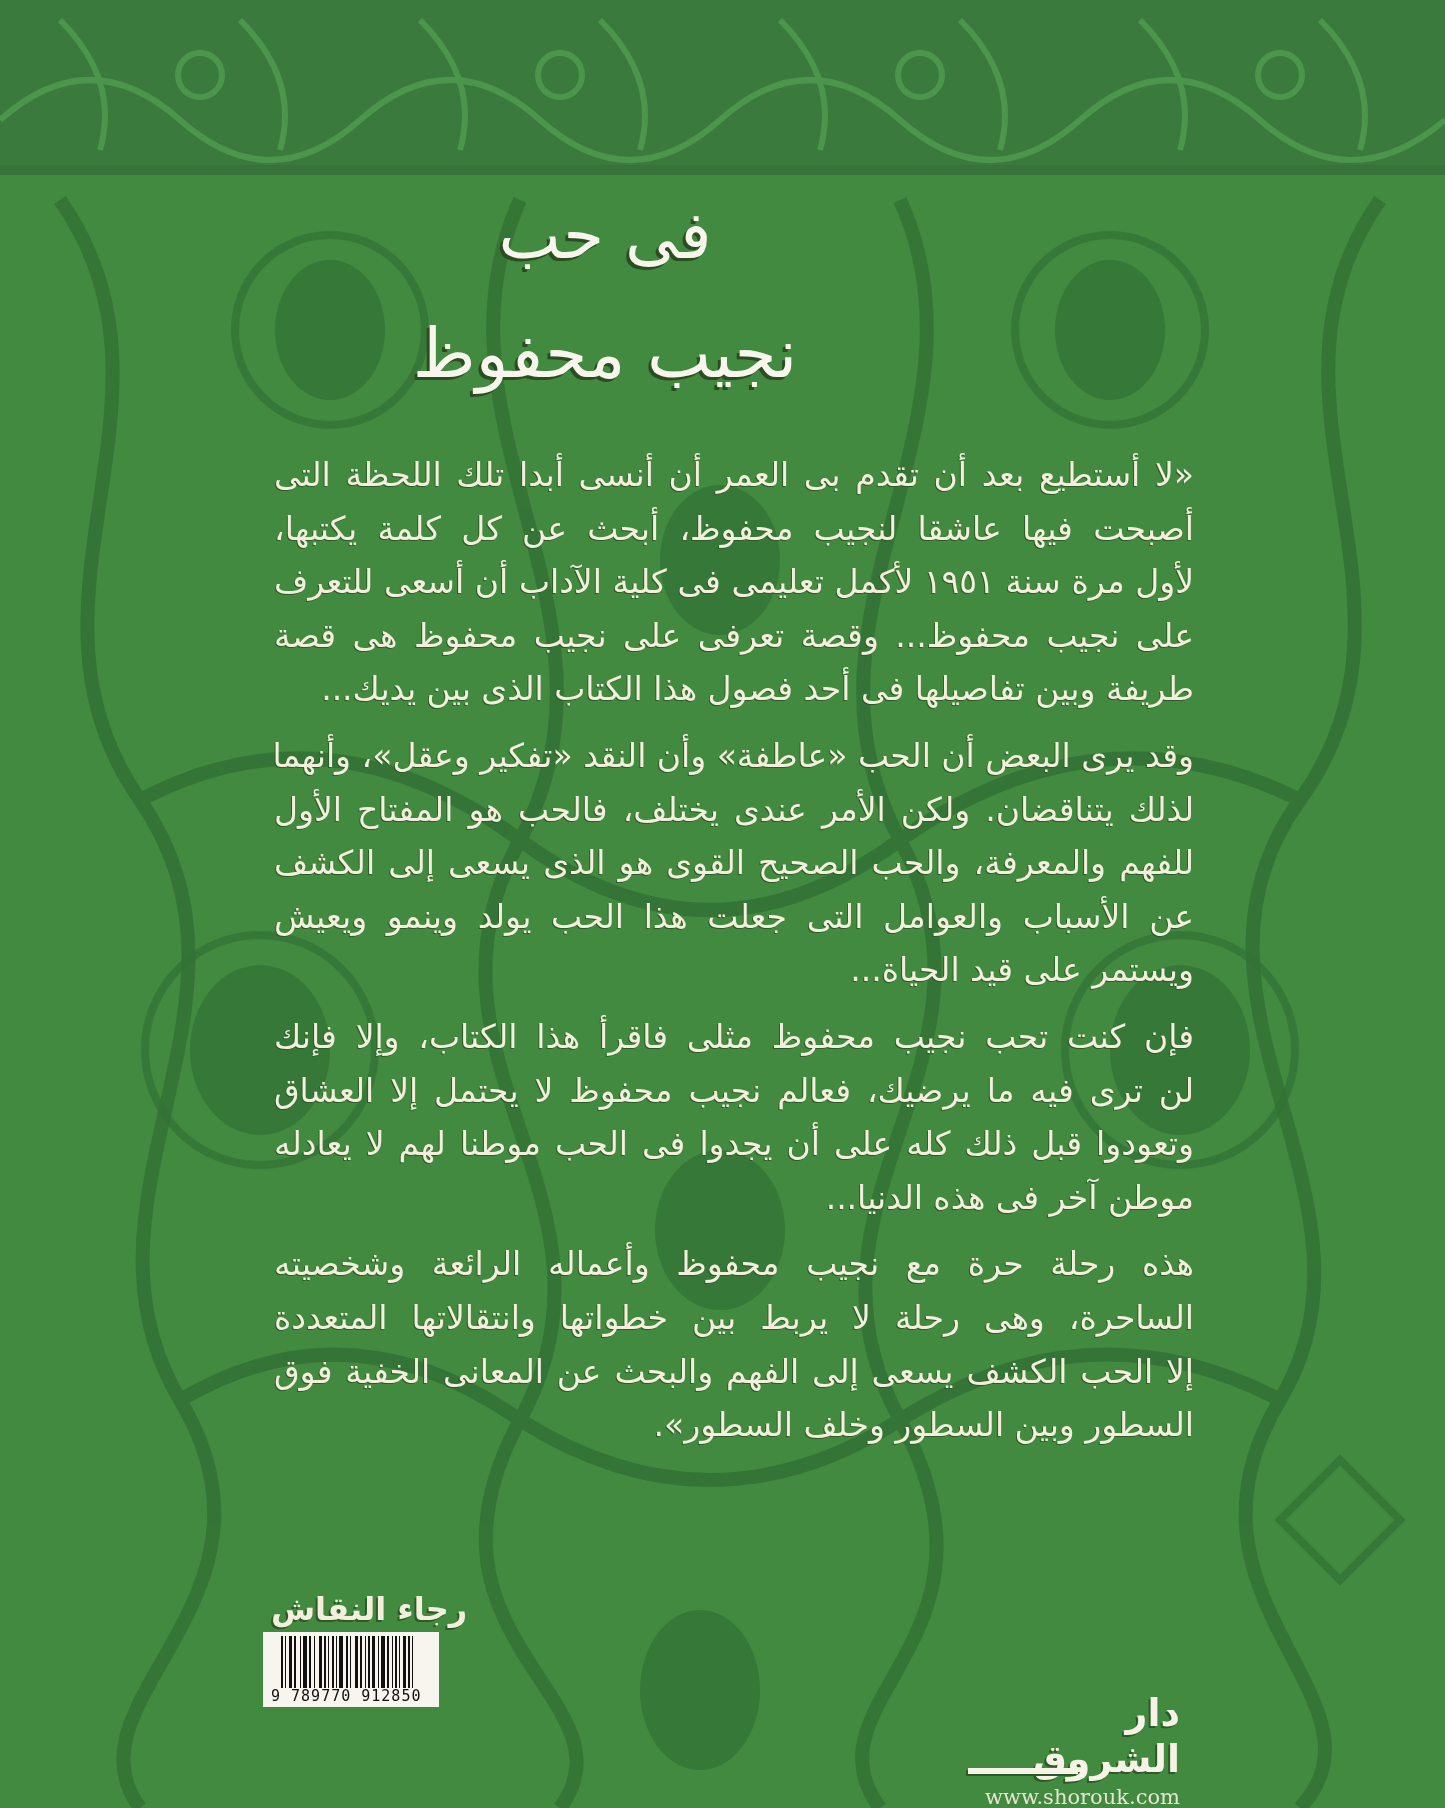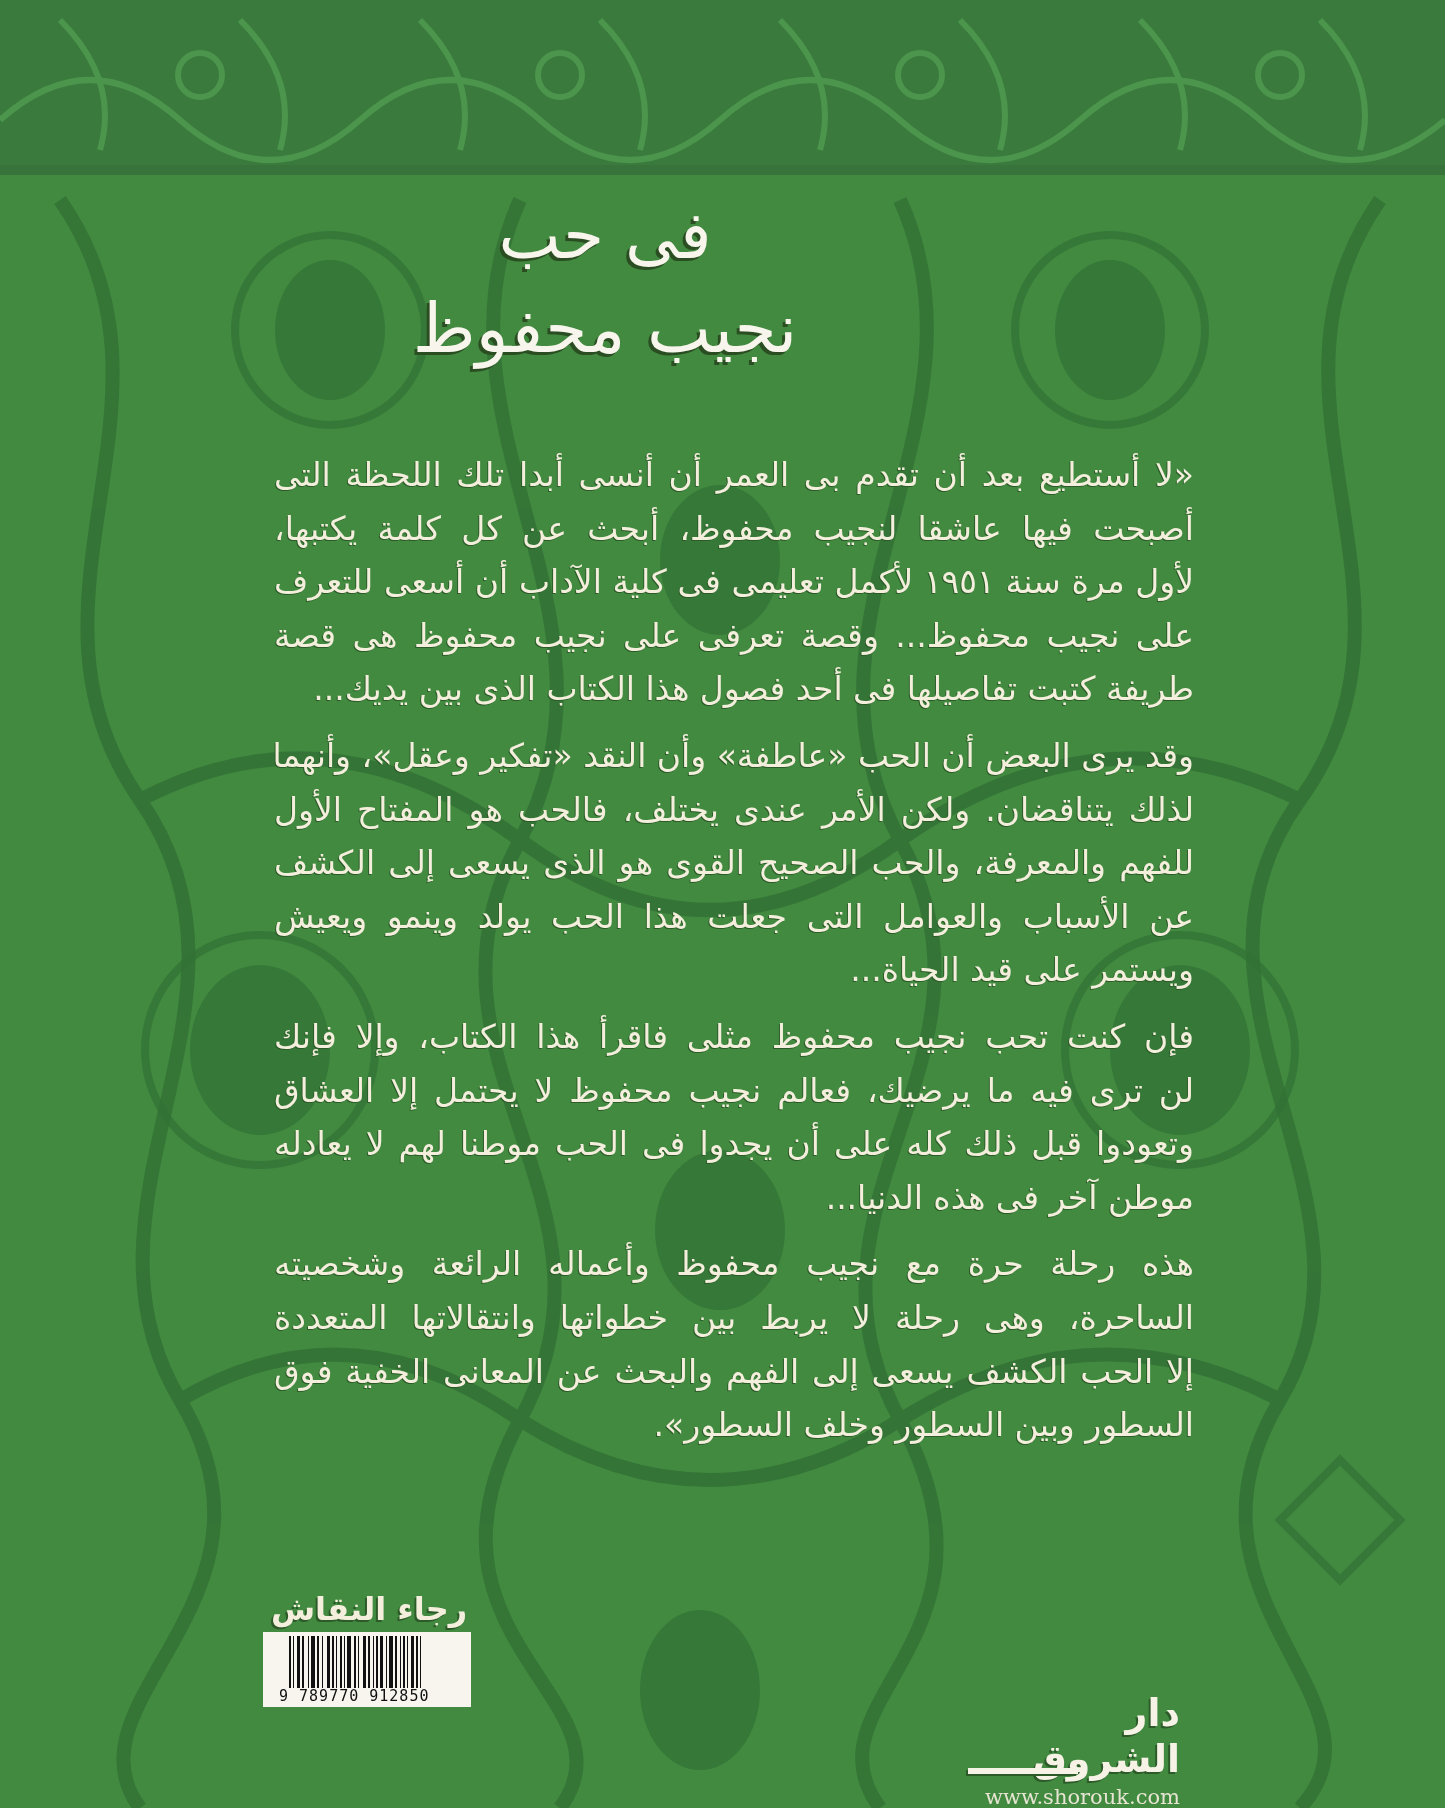--- a/index.html
+++ b/index.html
@@ -17,39 +17,39 @@
     position: absolute; left: 0; top: 165px; width: 1445px; height: 10px;
     background: #37733a;
   }
   .title {
     position: absolute; left: 0; width: 1210px; text-align: center;
     color: #f8f6ec; font-weight: normal; direction: rtl;
     text-shadow: -3px 3px 0 #2b4d22;
     margin: 0;
   }
   .title-1 { top: 196px; font-size: 66px; line-height: 80px; letter-spacing: 6px; }
-  .title-2 { top: 287px; font-size: 68px; line-height: 84px; }
+  .title-2 { top: 312px; font-size: 68px; line-height: 84px; }
   .body-text {
     position: absolute; left: 258px; top: 448px; width: 936px;
     direction: rtl; text-align: right;
     color: #f3efdc; font-size: 33px;
     text-shadow: -1px 1px 0 #2c5a28;
   }
   .para { margin: 0 0 13px 16px; }
   .line { display: block; height: 53.6px; line-height: 53.6px; white-space: nowrap; text-align: justify; text-align-last: justify; }
   .line.last { text-align-last: right; }
   .signature {
     position: absolute; left: 258px; top: 1590px; width: 222px;
     direction: rtl; text-align: center;
     color: #f3efdc; font-size: 32px; font-weight: bold;
     text-shadow: -2px 2px 0 #2c5a28;
   }
   .barcode {
-    position: absolute; left: 263px; top: 1632px; width: 208px; height: 75px;
-    background: #f7f5ee; box-sizing: border-box; padding: 4px 8px 0 16px;
+    position: absolute; left: 263px; top: 1632px; width: 176px; height: 75px;
+    background: #f7f5ee; box-sizing: border-box; padding: 4px 8px 0 8px;
   }
   .bars { display: flex; height: 52px; margin-left: 10px; }
   .bars span { display: block; height: 100%; background: #111; }
   .barcode-num {
     font-family: "DejaVu Sans Mono", monospace; font-size: 15px; color: #111;
     letter-spacing: 1px; line-height: 16px; white-space: nowrap;
   }
   .publisher {
     position: absolute; left: 968px; top: 1690px; width: 212px; text-align: right;
   }
@@ -108,21 +108,21 @@
 
 <h1 class="title title-1">فى حب</h1>
 <h1 class="title title-2">نجيب محفوظ</h1>
 
 <div class="body-text">
   <p class="para">
     <span class="line">«لا أستطيع بعد أن تقدم بى العمر أن أنسى أبدا تلك اللحظة التى</span>
     <span class="line">أصبحت فيها عاشقا لنجيب محفوظ، أبحث عن كل كلمة يكتبها،</span>
     <span class="line">لأول مرة سنة ١٩٥١ لأكمل تعليمى فى كلية الآداب أن أسعى للتعرف</span>
     <span class="line">على نجيب محفوظ... وقصة تعرفى على نجيب محفوظ هى قصة</span>
-    <span class="line last">طريفة كتبت تفاصيلها فى أحد فصول هذا الكتاب الذى بين يديك...</span>
+    <span class="line last">طريفة وبين تفاصيلها فى أحد فصول هذا الكتاب الذى بين يديك...</span>
   </p>
   <p class="para">
     <span class="line">وقد يرى البعض أن الحب «عاطفة» وأن النقد «تفكير وعقل»، وأنهما</span>
     <span class="line">لذلك يتناقضان. ولكن الأمر عندى يختلف، فالحب هو المفتاح الأول</span>
     <span class="line">للفهم والمعرفة، والحب الصحيح القوى هو الذى يسعى إلى الكشف</span>
     <span class="line">عن الأسباب والعوامل التى جعلت هذا الحب يولد وينمو ويعيش</span>
     <span class="line last">ويستمر على قيد الحياة...</span>
   </p>
   <p class="para">
     <span class="line">فإن كنت تحب نجيب محفوظ مثلى فاقرأ هذا الكتاب، وإلا فإنك</span>

